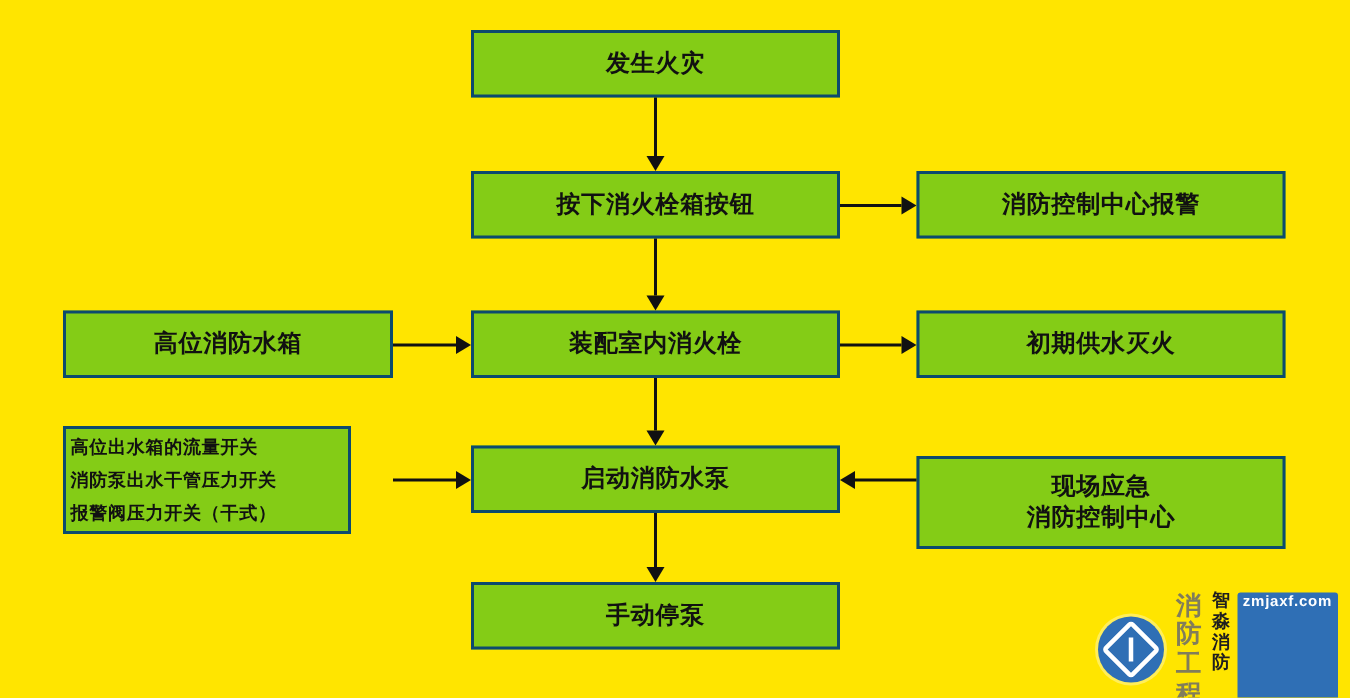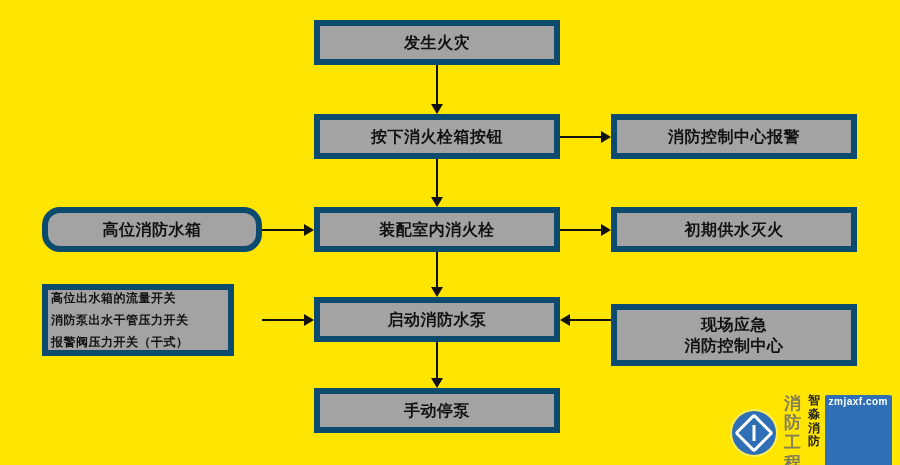--- a/index.html
+++ b/index.html
@@ -15,22 +15,22 @@
     position: relative;
   }
   #canvas {
     position: relative;
     width: 900px;
     height: 465px;
   }
   .node {
     position: absolute;
     box-sizing: border-box;
-    border: 6px solid #0c4a6e;
-    background: #a3a3a3;
+    border: 2px solid #0c4a6e;
+    background: #84cc16;
     display: flex;
     flex-direction: column;
     align-items: center;
     justify-content: center;
     text-align: center;
     color: #111111;
     font-size: 16px;
     line-height: 21px;
     font-weight: 600;
     letter-spacing: 0.5px;
@@ -167,21 +167,21 @@
   </div>
 
   <div class="node" style="left:314px; top:114px; width:246px; height:45px;">
     <span class="line">按下消火栓箱按钮</span>
   </div>
 
   <div class="node" style="left:611px; top:114px; width:246px; height:45px;">
     <span class="line">消防控制中心报警</span>
   </div>
 
-  <div class="node" style="left:42px; top:207px; width:220px; height:45px;border-radius:18px;">
+  <div class="node" style="left:42px; top:207px; width:220px; height:45px;">
     <span class="line">高位消防水箱</span>
   </div>
 
   <div class="node" style="left:314px; top:207px; width:246px; height:45px;">
     <span class="line">装配室内消火栓</span>
   </div>
 
   <div class="node" style="left:611px; top:207px; width:246px; height:45px;">
     <span class="line">初期供水灭火</span>
   </div>

